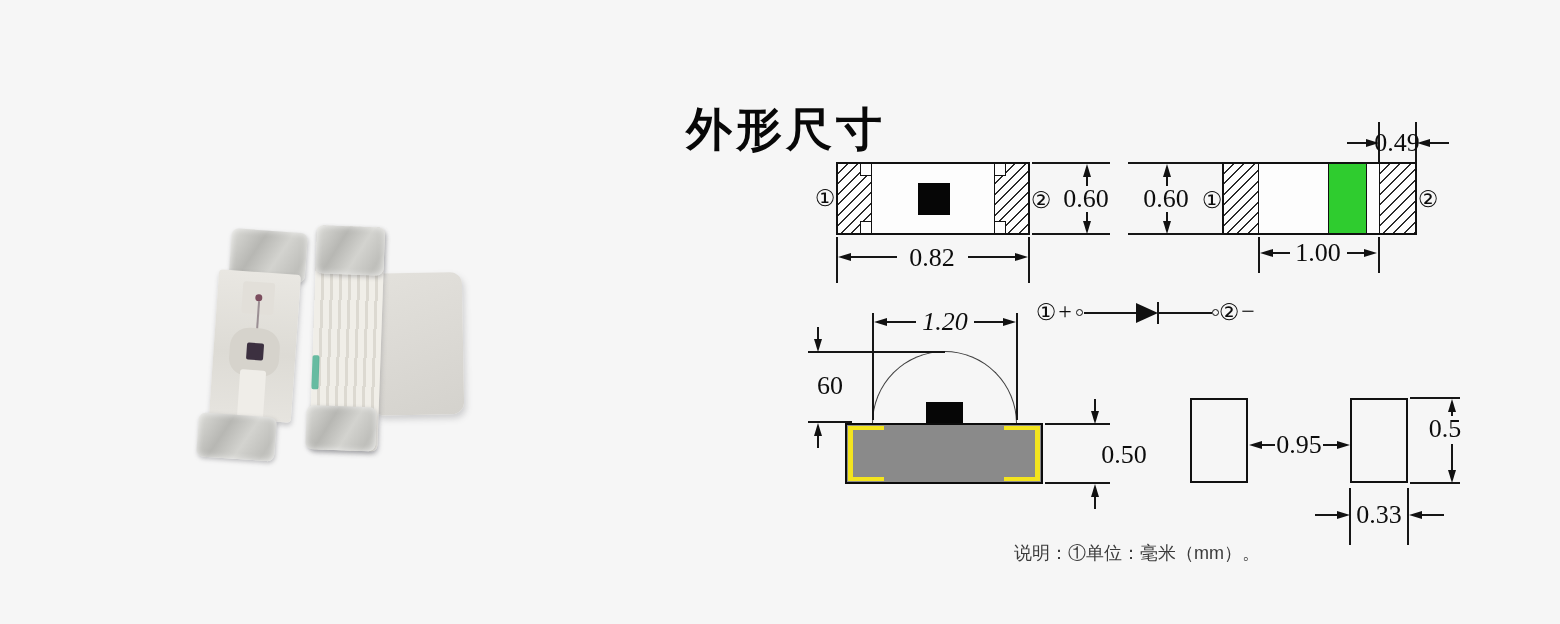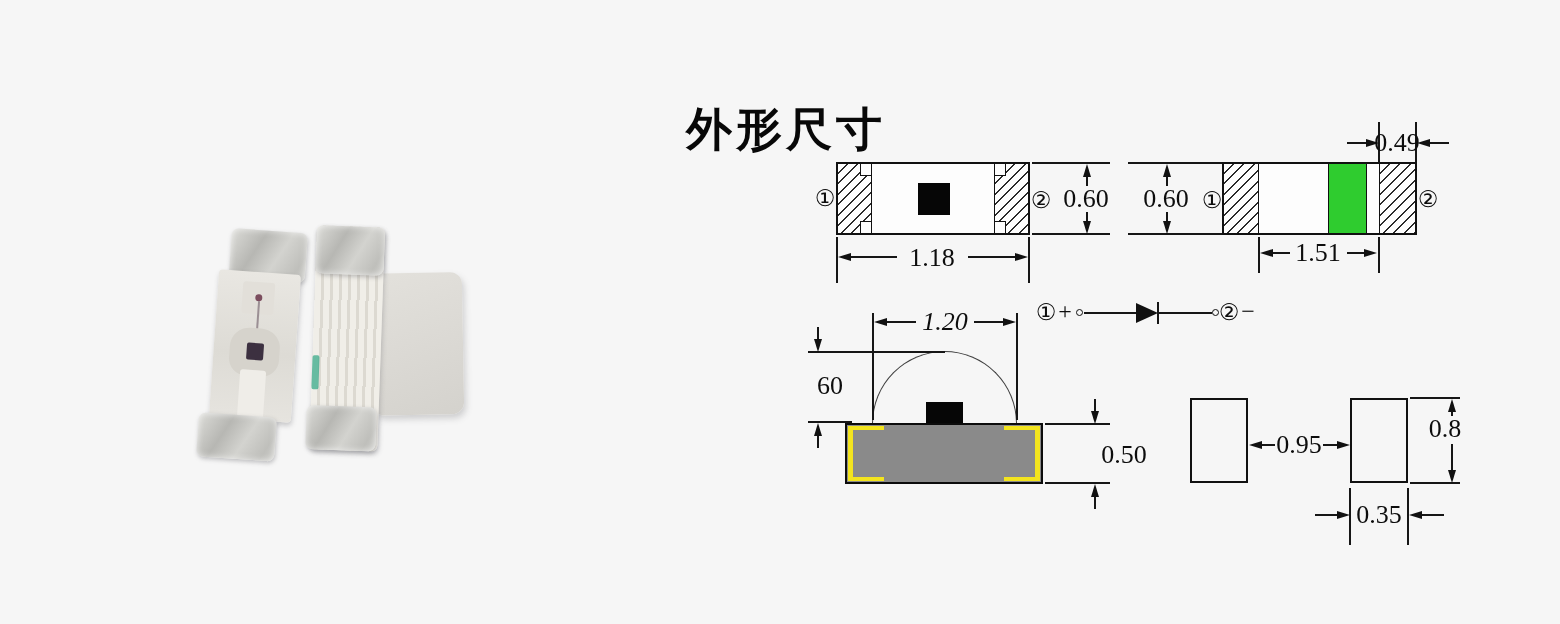--- a/index.html
+++ b/index.html
@@ -87,21 +87,21 @@
   <div class="arr a-u" style="left:1083px;top:164px;"></div>
   <div class="vl" style="left:1086px;top:177px;height:9px;"></div>
   <div class="dim" style="left:1086px;top:199px;">0.60</div>
   <div class="vl" style="left:1086px;top:212px;height:9px;"></div>
   <div class="arr a-d" style="left:1083px;top:221px;"></div>
 
   <div class="vl" style="left:836px;top:237px;height:46px;"></div>
   <div class="vl" style="left:1028px;top:237px;height:46px;"></div>
   <div class="arr a-l" style="left:838px;top:253px;"></div>
   <div class="hl" style="left:851px;top:256px;width:46px;"></div>
-  <div class="dim" style="left:932px;top:258px;">1.18</div>
+  <div class="dim" style="left:932px;top:258px;">0.82</div>
   <div class="hl" style="left:968px;top:256px;width:47px;"></div>
   <div class="arr a-r" style="left:1015px;top:253px;"></div>
 
   <div class="hl" style="left:1128px;top:162px;width:94px;"></div>
   <div class="hl" style="left:1128px;top:233px;width:94px;"></div>
   <div class="arr a-u" style="left:1163px;top:164px;"></div>
   <div class="vl" style="left:1166px;top:177px;height:9px;"></div>
   <div class="dim" style="left:1166px;top:199px;">0.60</div>
   <div class="vl" style="left:1166px;top:212px;height:9px;"></div>
   <div class="arr a-d" style="left:1163px;top:221px;"></div>
@@ -117,21 +117,21 @@
   <div class="hl" style="left:1347px;top:142px;width:19px;"></div>
   <div class="arr a-r" style="left:1366px;top:139px;"></div>
   <div class="arr a-l" style="left:1417px;top:139px;"></div>
   <div class="hl" style="left:1430px;top:142px;width:19px;"></div>
   <div class="dim" style="left:1397px;top:143px;">0.49</div>
 
   <div class="vl" style="left:1258px;top:237px;height:36px;"></div>
   <div class="vl" style="left:1378px;top:237px;height:36px;"></div>
   <div class="arr a-l" style="left:1260px;top:249px;"></div>
   <div class="hl" style="left:1273px;top:252px;width:17px;"></div>
-  <div class="dim" style="left:1318px;top:253px;">1.51</div>
+  <div class="dim" style="left:1318px;top:253px;">1.00</div>
   <div class="hl" style="left:1347px;top:252px;width:17px;"></div>
   <div class="arr a-r" style="left:1364px;top:249px;"></div>
 
   <div id="sv-dome" style="left:872px;top:351px;"></div>
   <div class="chip" style="left:926px;top:402px;width:37px;height:22px;"></div>
   <div id="sv-body" style="left:845px;top:423px;width:198px;height:61px;"></div>
   <div class="y-brk" style="left:848px;top:426px;width:36px;height:55px;border-left:5px solid var(--electrode_yellow,#f3e41e);border-top:4px solid var(--electrode_yellow,#f3e41e);border-bottom:4px solid var(--electrode_yellow,#f3e41e);"></div>
   <div class="y-brk" style="left:1004px;top:426px;width:36px;height:55px;border-right:5px solid var(--electrode_yellow,#f3e41e);border-top:4px solid var(--electrode_yellow,#f3e41e);border-bottom:4px solid var(--electrode_yellow,#f3e41e);"></div>
 
   <div class="vl" style="left:872px;top:313px;height:107px;"></div>
@@ -175,26 +175,27 @@
   <div class="arr a-l" style="left:1249px;top:441px;"></div>
   <div class="hl" style="left:1262px;top:444px;width:13px;"></div>
   <div class="dim" style="left:1299px;top:445px;">0.95</div>
   <div class="hl" style="left:1323px;top:444px;width:14px;"></div>
   <div class="arr a-r" style="left:1337px;top:441px;"></div>
 
   <div class="hl" style="left:1410px;top:397px;width:50px;"></div>
   <div class="hl" style="left:1410px;top:482px;width:50px;"></div>
   <div class="arr a-u" style="left:1448px;top:399px;"></div>
   <div class="vl" style="left:1451px;top:412px;height:4px;"></div>
-  <div class="dim" style="left:1445px;top:429px;">0.8</div>
+  <div class="dim" style="left:1445px;top:429px;">0.5</div>
   <div class="vl" style="left:1451px;top:444px;height:26px;"></div>
   <div class="arr a-d" style="left:1448px;top:470px;"></div>
 
   <div class="vl" style="left:1349px;top:488px;height:57px;"></div>
   <div class="vl" style="left:1407px;top:488px;height:57px;"></div>
   <div class="hl" style="left:1315px;top:514px;width:22px;"></div>
   <div class="arr a-r" style="left:1337px;top:511px;"></div>
-  <div class="dim" style="left:1379px;top:515px;">0.35</div>
+  <div class="dim" style="left:1379px;top:515px;">0.33</div>
   <div class="arr a-l" style="left:1409px;top:511px;"></div>
   <div class="hl" style="left:1422px;top:514px;width:22px;"></div>
 
+  <div class="note-line" style="left:1014px;top:541px;">说明：①单位：毫米（mm）。</div>
 
 </div>
 
 </body></html>

